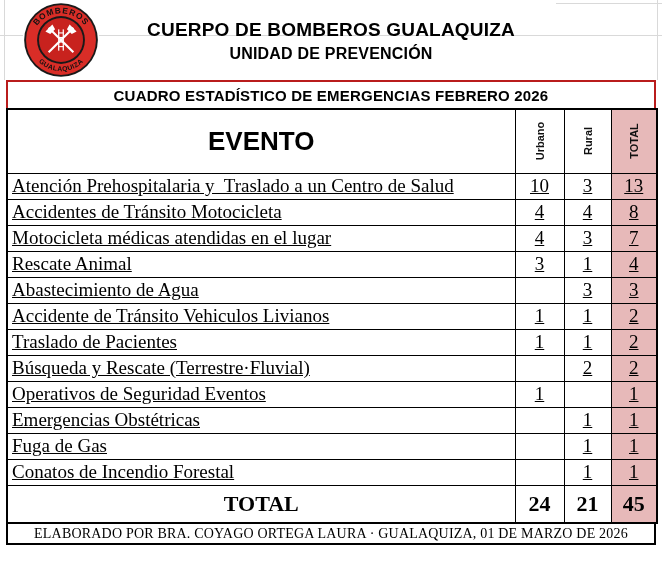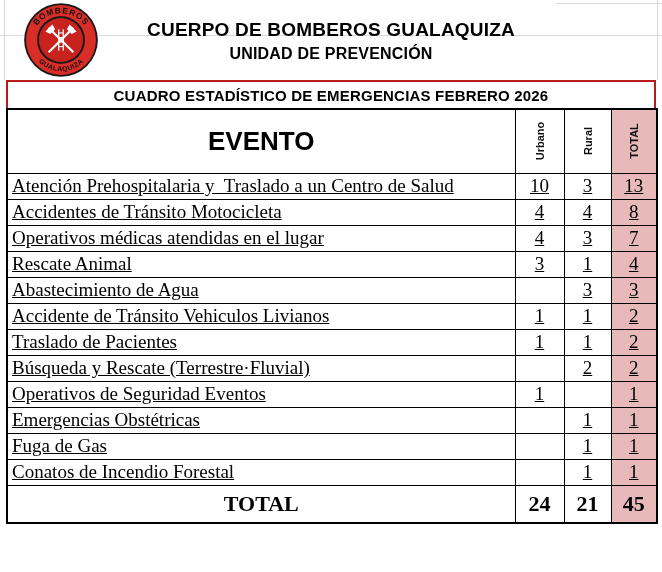--- a/index.html
+++ b/index.html
@@ -130,21 +130,21 @@
       <td class="num-cell">3</td>
       <td class="num-cell pink">13</td>
     </tr>
     <tr class="data-row">
       <td class="ev-cell">Accidentes de Tránsito Motocicleta</td>
       <td class="num-cell">4</td>
       <td class="num-cell">4</td>
       <td class="num-cell pink">8</td>
     </tr>
     <tr class="data-row">
-      <td class="ev-cell">Operativos médicas atendidas en el lugar</td>
+      <td class="ev-cell">Motocicleta médicas atendidas en el lugar</td>
       <td class="num-cell">4</td>
       <td class="num-cell">3</td>
       <td class="num-cell pink">7</td>
     </tr>
     <tr class="data-row">
       <td class="ev-cell">Rescate Animal</td>
       <td class="num-cell">3</td>
       <td class="num-cell">1</td>
       <td class="num-cell pink">4</td>
     </tr>
@@ -199,13 +199,14 @@
 
     <tr id="total-row">
       <td class="total-label">TOTAL</td>
       <td class="num-cell">24</td>
       <td class="num-cell">21</td>
       <td class="num-cell pink">45</td>
     </tr>
   </tbody>
     </table>
 
+  <div id="footer-box">ELABORADO POR BRA. COYAGO ORTEGA LAURA · GUALAQUIZA, 01 DE MARZO DE 2026</div>
 </div>
 
 </body></html>

